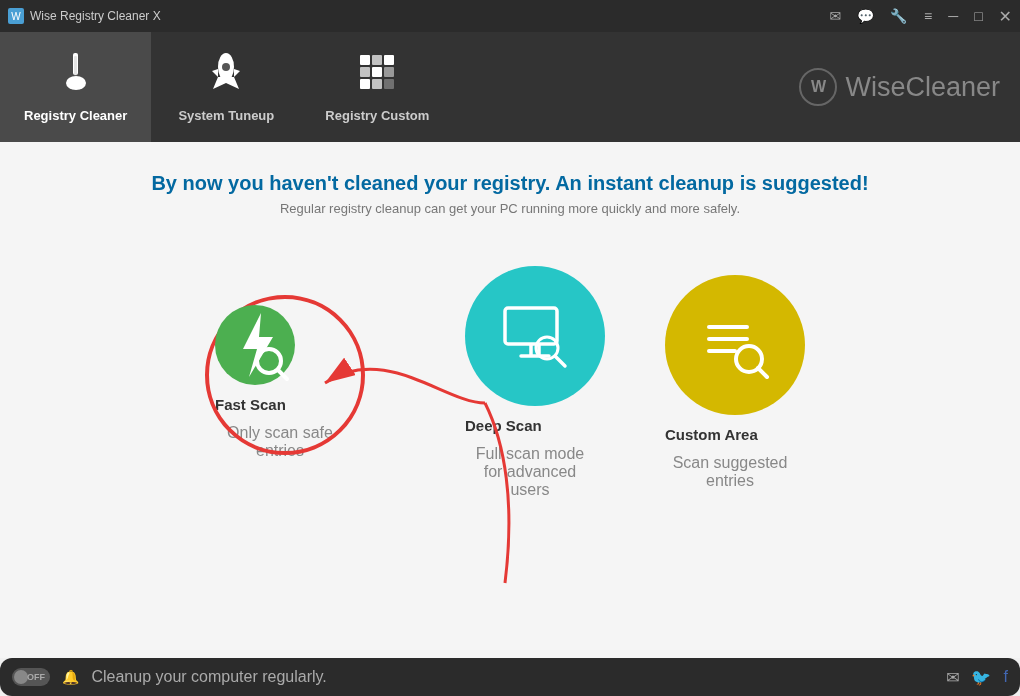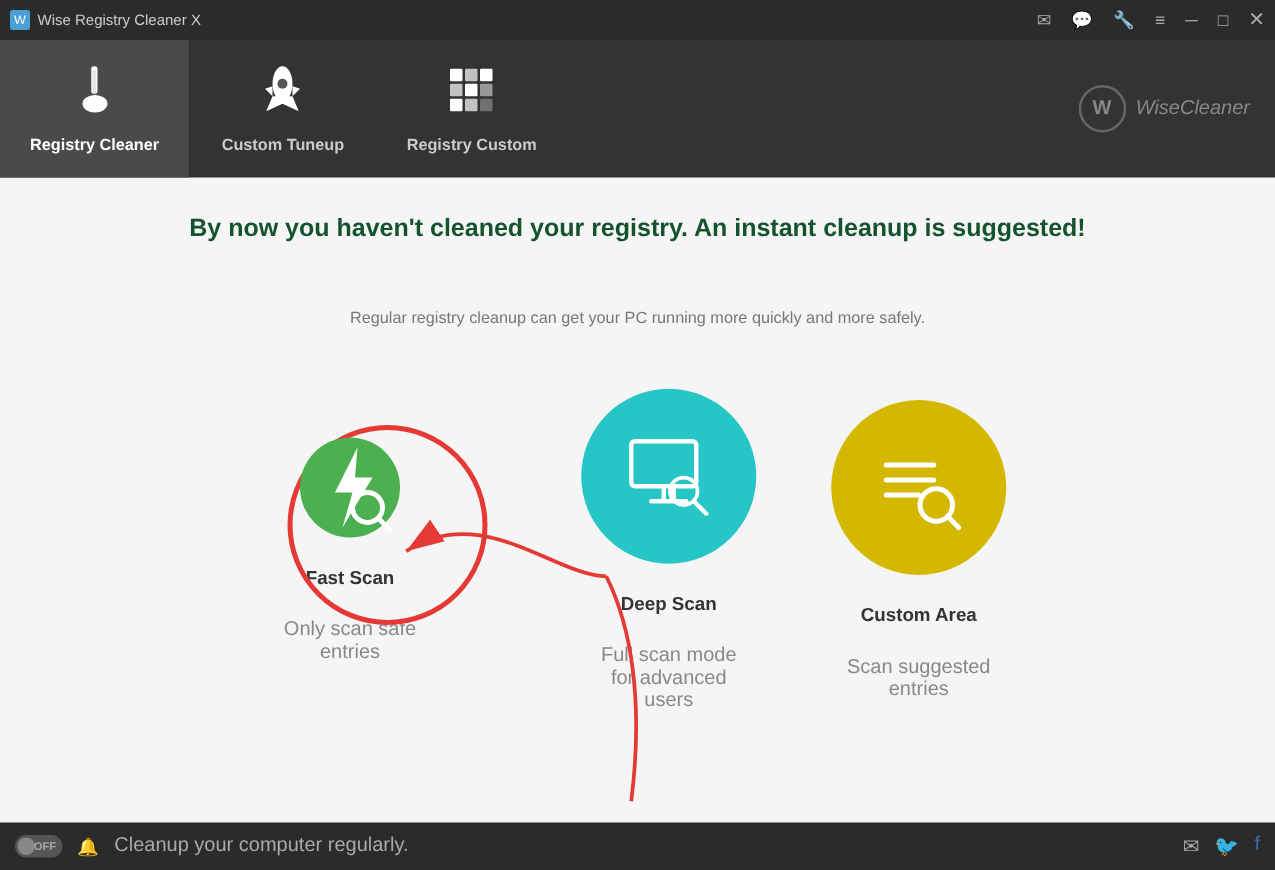--- a/index.html
+++ b/index.html
@@ -97,66 +97,64 @@
       border: 2px solid #666;
       border-radius: 50%;
       display: flex;
       align-items: center;
       justify-content: center;
       font-size: 16px;
       font-weight: bold;
       color: #888;
     }
     .brand-logo .brand-name {
-      font-size: 16px;
+      font-size: 27px;
       color: #888;
       font-weight: 300;
-      font-style: italic;
     }
 
     
     .main-content {
       background: #f5f5f5;
       flex: 1;
       display: flex;
       flex-direction: column;
       align-items: center;
       padding: 30px 20px;
       height: calc(696px - 32px - 110px - 38px);
     }
 
     .headline {
       font-size: 20px;
       font-weight: bold;
-      color: #14532d;
+      color: #0369a1;
       text-align: center;
-      margin-bottom: 22px;
+      margin-bottom: 6px;
     }
     .subheadline {
       font-size: 13px;
       color: #777;
       text-align: center;
       margin-bottom: 40px;
-      margin-top: 29px;
     }
 
     .scan-options {
       display: flex;
       align-items: center;
       justify-content: center;
       gap: 60px;
       margin-top: 10px;
       position: relative;
     }
 
     .scan-option {
       display: flex;
       flex-direction: column;
-      align-items: center;
-      gap: 24px;
+      align-items: flex-start;
+      gap: 11px;
       cursor: pointer;
     }
 
     .scan-circle {
       width: 140px;
       height: 140px;
       border-radius: 50%;
       display: flex;
       align-items: center;
       justify-content: center;
@@ -201,20 +199,21 @@
       background: #2b2b2b;
       height: 38px;
       display: flex;
       align-items: center;
       padding: 0 12px;
       gap: 12px;
       position: absolute;
       bottom: 0;
       left: 0;
       right: 0;
+      border-radius: 12px;
     }
     .toggle-switch {
       display: flex;
       align-items: center;
       gap: 4px;
     }
     .toggle-off {
       background: #555;
       border-radius: 10px;
       width: 38px;
@@ -305,21 +304,21 @@
   <div class="nav-item">
     <div class="nav-icon">
       <svg width="42" height="42" viewBox="0 0 42 42" fill="white">
         <ellipse cx="21" cy="16" rx="8" ry="14" fill="white"></ellipse>
         <polygon points="13,26 8,38 21,32 34,38 29,26" fill="white"></polygon>
         <circle cx="21" cy="16" r="4" fill="#555"></circle>
         <polygon points="7,20 13,26 13,18" fill="white"></polygon>
         <polygon points="35,20 29,26 29,18" fill="white"></polygon>
       </svg>
     </div>
-    <span class="nav-label">Custom Tuneup</span>
+    <span class="nav-label">System Tuneup</span>
   </div>
 
   <div class="nav-item">
     <div class="nav-icon">
       <svg width="42" height="42" viewBox="0 0 42 42" fill="white">
         <rect x="4" y="4" width="10" height="10" rx="1" fill="white"></rect>
         <rect x="16" y="4" width="10" height="10" rx="1" fill="white" opacity="0.7"></rect>
         <rect x="28" y="4" width="10" height="10" rx="1" fill="white"></rect>
         <rect x="4" y="16" width="10" height="10" rx="1" fill="white" opacity="0.7"></rect>
         <rect x="16" y="16" width="10" height="10" rx="1" fill="white"></rect>

